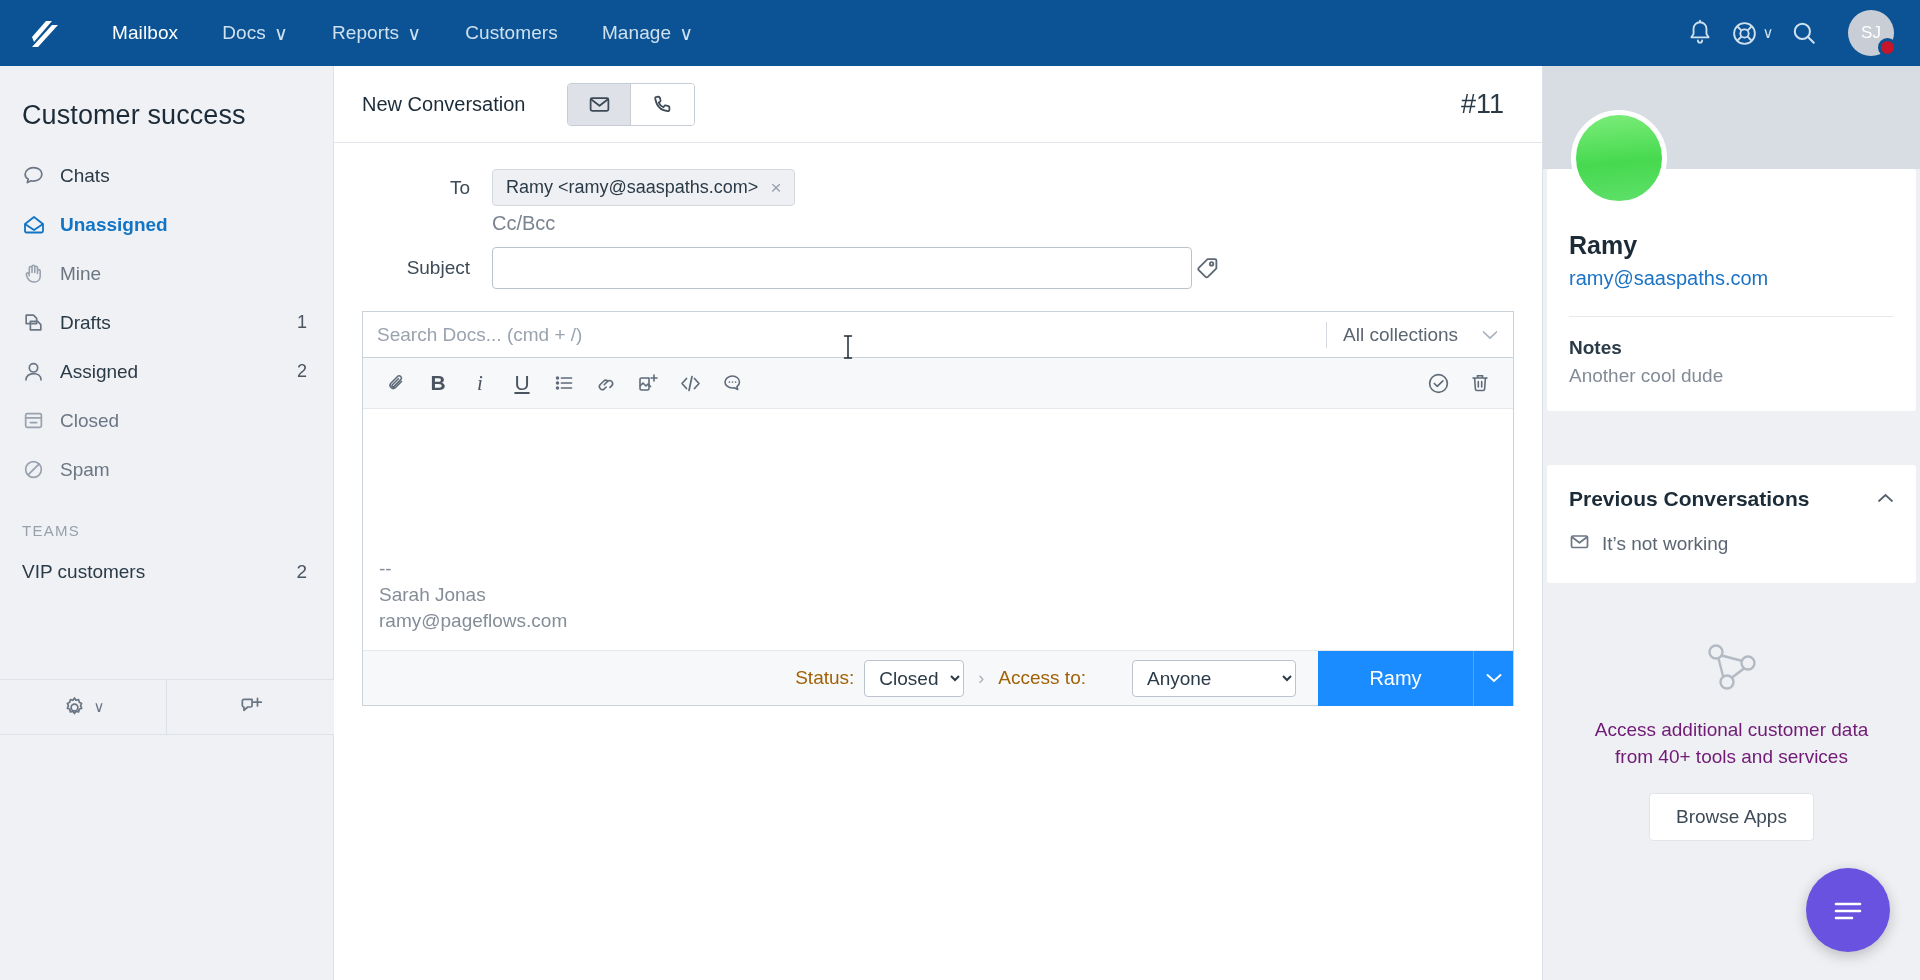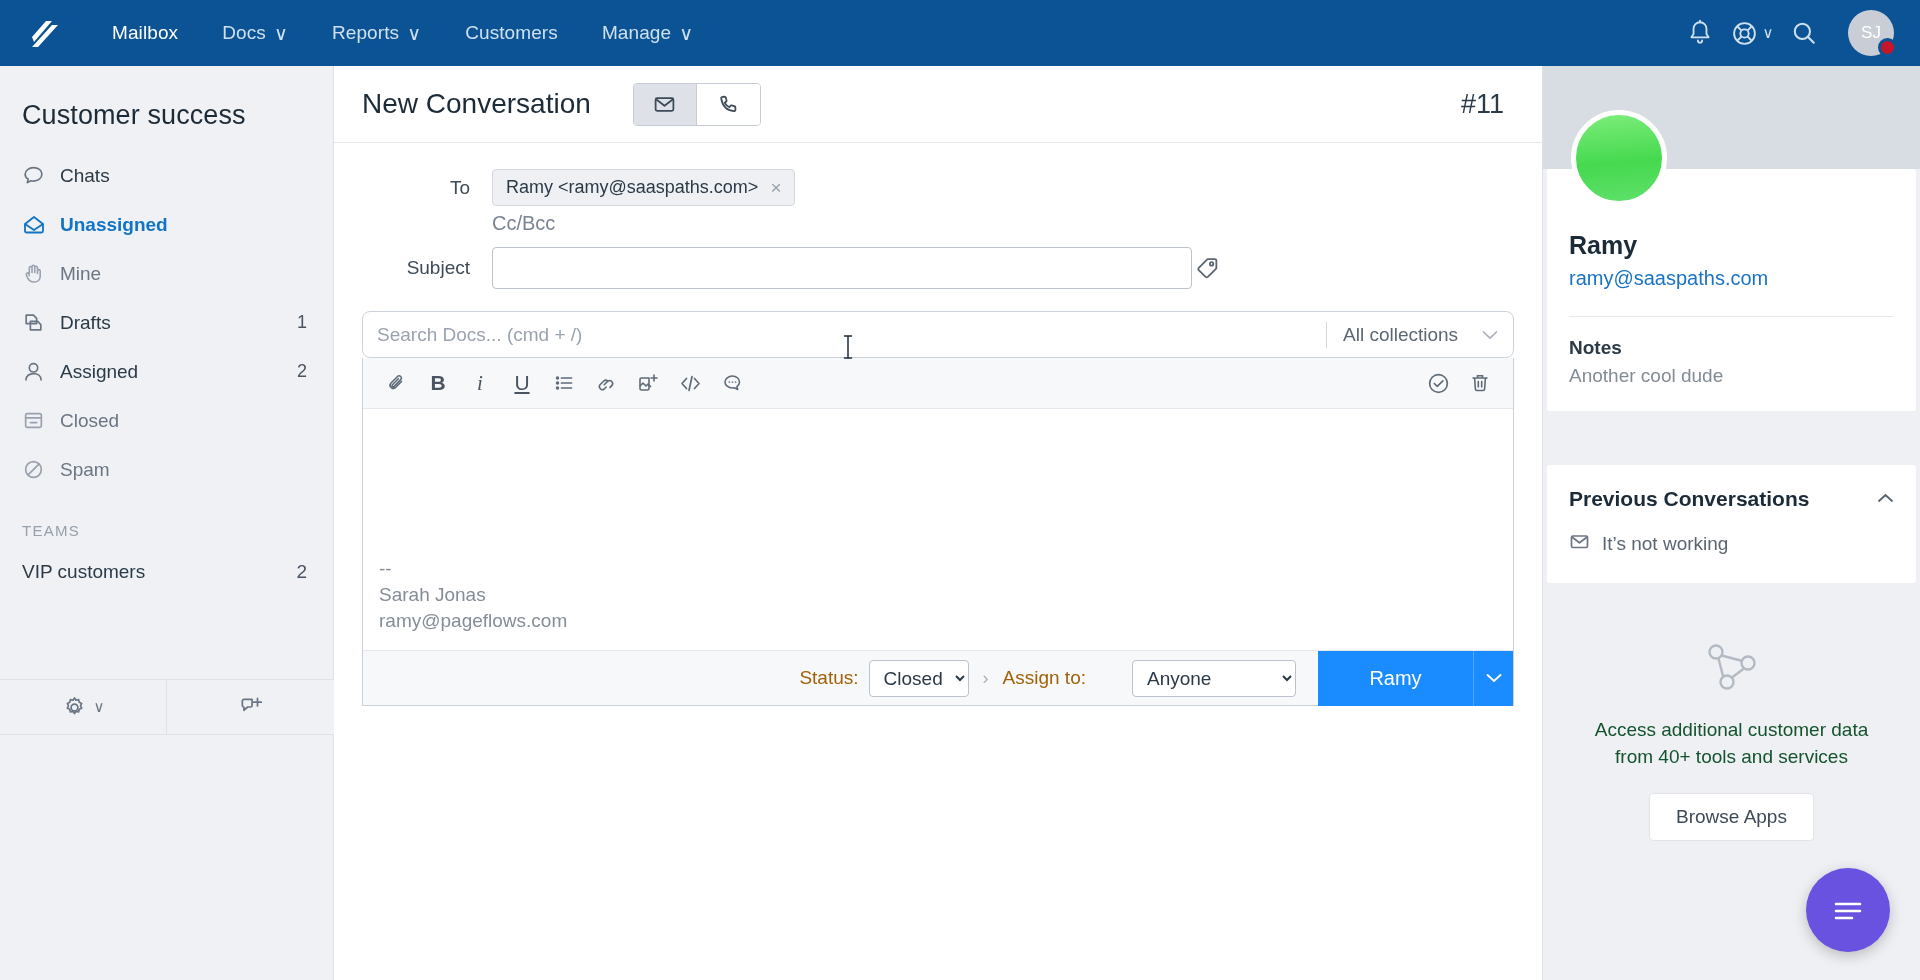--- a/index.html
+++ b/index.html
@@ -87,21 +87,21 @@
     cursor: pointer; color: #6b7684;
   }
   .sidebar-foot > div:first-child { border-right: 1px solid #dde1e8; }
 
   
   .main { flex: 1 1 auto; background: #ffffff; display: flex; flex-direction: column; min-width: 0; }
   .main-head {
     height: 77px; flex: 0 0 77px; border-bottom: 1px solid #e3e6eb;
     display: flex; align-items: center; padding: 0 28px;
   }
-  .main-title { font-size: 28px; color: #1c2b38; margin-right: 42px; }
+  .main-title { font-size: 20px; color: #1c2b38; margin-right: 42px; }
   .seg {
     display: flex; border: 1px solid #c6ccd4; border-radius: 4px; overflow: hidden; height: 43px;
   }
   .seg > div {
     width: 63px; display: flex; align-items: center; justify-content: center;
     cursor: pointer; background: #ffffff; color: #3d4a57;
   }
   .seg > div.on { background: #dee2e8; }
   .seg > div:first-child { border-right: 1px solid #c6ccd4; }
   .main-head-spacer { flex: 1 1 auto; }
@@ -129,21 +129,21 @@
     font-size: 18px; padding: 0 44px 0 12px; color: #2b3a47; outline: none;
     font-family: "Liberation Sans", sans-serif; background: #fff;
   }
   .tag-icon-btn {
     position: absolute; right: -28px; top: 50%; transform: translateY(-50%);
     color: #5c6773; cursor: pointer; display: flex;
   }
 
   .docsearch {
     margin-top: 22px; display: flex; align-items: center;
-    border: 1px solid #ccd2da; border-radius: 8px; height: 47px; width: 1152px;
+    border: 1px solid #ccd2da; border-radius: 0; height: 47px; width: 1152px;
     background: #ffffff;
   }
   .docsearch-input {
     flex: 1 1 auto; border: 0; outline: none; height: 45px; padding: 0 14px;
     font-size: 19px; color: #2b3a47; font-family: "Liberation Sans", sans-serif;
     background: transparent;
   }
   .docsearch-input::placeholder { color: #9aa3ae; }
   .docsearch-div { width: 1px; height: 26px; background: #d4d9e0; }
   .collections {
@@ -211,21 +211,21 @@
 
   .rp-prev {
     background: #ffffff; margin: 54px 4px 0 4px; border-radius: 3px; padding: 22px 22px 26px 22px;
   }
   .rp-prev-head { display: flex; align-items: center; justify-content: space-between; }
   .rp-prev-title { font-size: 21px; color: #1c2b38; font-weight: bold; }
   .rp-prev-item { display: flex; align-items: center; gap: 12px; margin-top: 20px; cursor: pointer; }
   .rp-prev-item span { font-size: 19px; color: #5b6672; }
 
   .rp-apps { text-align: center; margin-top: 56px; padding: 0 30px; }
-  .rp-apps-txt { font-size: 19px; color: #14532d; line-height: 1.42; margin-top: 18px; }
+  .rp-apps-txt { font-size: 19px; color: #701a75; line-height: 1.42; margin-top: 18px; }
   .rp-apps-btn {
     display: inline-block; margin-top: 22px; background: #ffffff; border: 1px solid #e1e5ea;
     border-radius: 4px; padding: 12px 26px; font-size: 19px; color: #3d4a57; cursor: pointer;
   }
 
   
   .beacon {
     position: absolute; right: 30px; bottom: 28px; width: 84px; height: 84px;
     border-radius: 50%; background: #6a52e0; display: flex; align-items: center;
     justify-content: center; cursor: pointer; box-shadow: 0 4px 14px rgba(0,0,0,.22);
@@ -534,21 +534,21 @@
                 <div>ramy@pageflows.com</div>
               </div>
             </div>
 
             <div class="editor-foot">
               <span class="foot-lbl">Status:</span>
               <select class="sel-box">
                 <option>Closed</option>
               </select>
               <span class="sep-caret">›</span>
-              <span class="foot-lbl">Assign to:</span>
+              <span class="foot-lbl">Access to:</span>
               <select class="sel-box" style="width:164px;margin-left:36px;">
                 <option>Anyone</option>
               </select>
               <div class="send-grp">
                 <button class="send-btn">Ramy</button>
                 <div class="send-caret">
                   <svg width="16" height="10" viewBox="0 0 16 10" fill="none" stroke="#ffffff" stroke-width="1.9">
                       <path d="M1.5 2l6.5 6 6.5-6" stroke-linecap="round"></path>
                     </svg>
                 </div>

